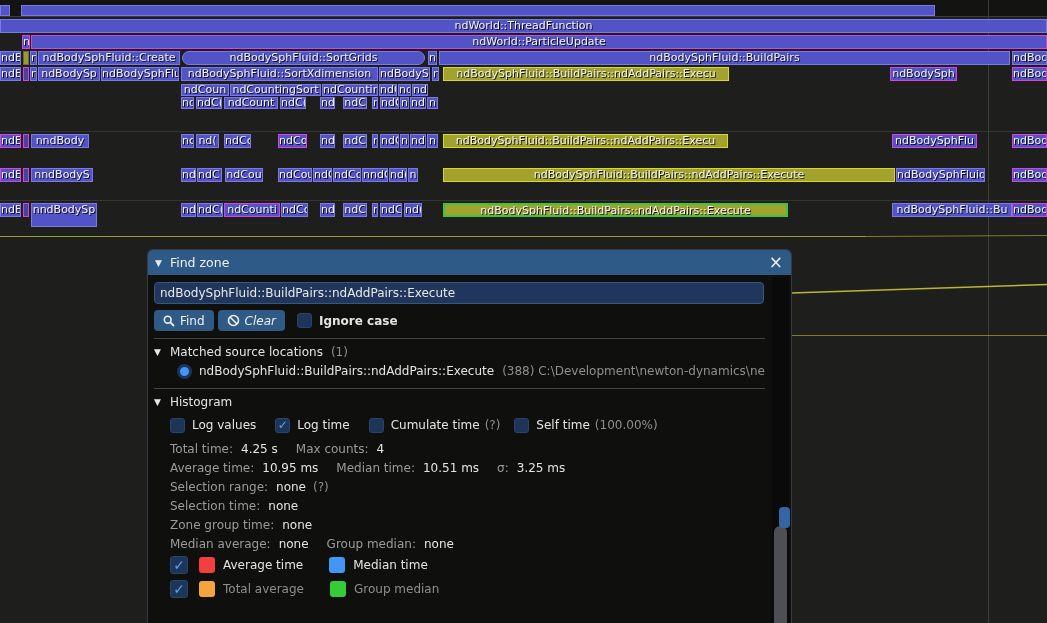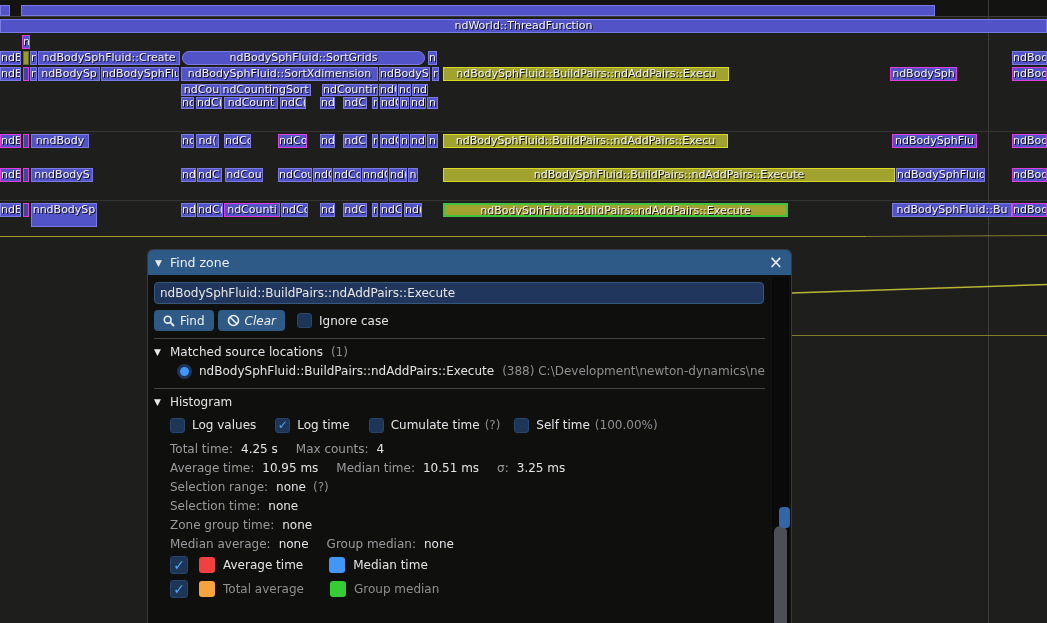--- a/index.html
+++ b/index.html
@@ -35,21 +35,21 @@
   .btnrow{display:flex;align-items:center;margin-top:6px;height:21px;}
   .ibtn{display:flex;align-items:center;gap:5px;background:#2e5a85;border:none;border-radius:4px;
         color:#f0f0f0;font-family:"DejaVu Sans",sans-serif;font-size:12px;height:21px;
         padding:0 9px;cursor:pointer;}
   .ibtn + .ibtn{margin-left:4px;font-style:italic;}
   .cb{box-sizing:border-box;width:15px;height:15px;background:#1d3557;border:1px solid #27456e;
       border-radius:3px;display:inline-flex;align-items:center;justify-content:center;
       color:#5aa2f7;font-size:12px;line-height:12px;}
   .cb.big{width:18px;height:18px;font-size:14px;}
   .btnrow .cb{margin-left:12px;}
-  .btnrow .cblbl{margin-left:7px;}
+  .btnrow .cblbl{margin-left:7px;font-weight:bold;}
   .sep{height:1px;background:#454545;margin:7px 0 0 0;width:611px;}
   .sect-h{display:flex;align-items:center;height:19px;margin-top:3px;}
   .sect-h .lbl{margin-left:9px;}
   .dim{color:#8f8f8f;}
   .sect-h .cnt{margin-left:8px;}
   .match-row{display:flex;align-items:center;height:20px;margin-left:23px;white-space:nowrap;overflow:hidden;}
   .radio{flex:0 0 auto;width:9px;height:9px;border-radius:50%;background:#4296fa;border:3px solid #1d3557;}
   .match-row .zname{margin-left:7px;}
   .match-row .zloc{margin-left:8px;}
   #hist-options{display:flex;align-items:center;height:20px;margin-top:4px;margin-left:16px;}
@@ -92,38 +92,44 @@
       </div>
       <div class="bar blue" style="left: 21px; top: 5px; width: 914px; height: 11px;">
         <span style="line-height: 9px;"></span>
       </div>
       <div class="bar blue" style="left: 0px; top: 19px; width: 1047px; height: 14px;">
         <span style="line-height: 12px;">ndWorld::ThreadFunction</span>
       </div>
       <div class="bar blue-m" style="left: 22px; top: 35px; width: 8px; height: 14px;">
         <span style="line-height: 12px;">n</span>
       </div>
+      <div class="bar blue-m" style="left: 31px; top: 35px; width: 1016px; height: 14px;">
+        <span style="line-height: 12px;">ndWorld::ParticleUpdate</span>
+      </div>
       <div class="bar blue" style="left: 0px; top: 51px; width: 21px; height: 14px;">
         <span style="line-height: 12px;">ndB</span>
       </div>
       <div class="bar tick-olive" style="left: 23px; top: 51px; width: 6px; height: 14px;">
         <span style="line-height: 12px;"></span>
       </div>
       <div class="bar blue" style="left: 30px; top: 51px; width: 7px; height: 14px;">
         <span style="line-height: 12px;">n</span>
       </div>
       <div class="bar blue" style="left: 38px; top: 51px; width: 142px; height: 14px;">
         <span style="line-height: 12px;">ndBodySphFluid::Create</span>
       </div>
       <div class="bar blue" style="left: 182px; top: 51px; width: 243px; height: 14px; border-radius: 7px;">
         <span style="line-height: 12px;">ndBodySphFluid::SortGrids</span>
       </div>
       <div class="bar blue" style="left: 428px; top: 51px; width: 9px; height: 14px;">
         <span style="line-height: 12px;">n</span>
       </div>
+      <div class="bar blue" style="left: 439px; top: 51px; width: 571px; height: 14px;">
+        <span style="line-height: 12px;">ndBodySphFluid::BuildPairs</span>
+      </div>
       <div class="bar blue" style="left: 1012px; top: 51px; width: 35px; height: 14px;">
         <span style="line-height: 12px;">ndBod</span>
       </div>
       <div class="bar blue" style="left: 0px; top: 67px; width: 21px; height: 14px;">
         <span style="line-height: 12px;">ndB</span>
       </div>
       <div class="bar tick-m" style="left: 23px; top: 67px; width: 6px; height: 14px;">
         <span style="line-height: 12px;"></span>
       </div>
       <div class="bar blue" style="left: 30px; top: 67px; width: 7px; height: 14px;">
@@ -149,21 +155,21 @@
       </div>
       <div class="bar blue-m" style="left: 890px; top: 67px; width: 67px; height: 14px;">
         <span style="line-height: 12px;">ndBodySph</span>
       </div>
       <div class="bar blue-m" style="left: 1012px; top: 67px; width: 35px; height: 14px;">
         <span style="line-height: 12px;">ndBod</span>
       </div>
       <div class="bar blue" style="left: 181px; top: 84px; width: 48px; height: 12px;">
         <span style="line-height: 10px;">ndCoun</span>
       </div>
-      <div class="bar blue" style="left: 220px; top: 84px; width: 91px; height: 12px;">
+      <div class="bar blue" style="left: 230px; top: 84px; width: 91px; height: 12px;">
         <span style="line-height: 10px;">ndCountingSort</span>
       </div>
       <div class="bar blue" style="left: 322px; top: 84px; width: 56px; height: 12px;">
         <span style="line-height: 10px;">ndCountir</span>
       </div>
       <div class="bar blue" style="left: 379px; top: 84px; width: 18px; height: 12px;">
         <span style="line-height: 10px;">ndC</span>
       </div>
       <div class="bar blue" style="left: 398px; top: 84px; width: 13px; height: 12px;">
         <span style="line-height: 10px;">ndC</span>

